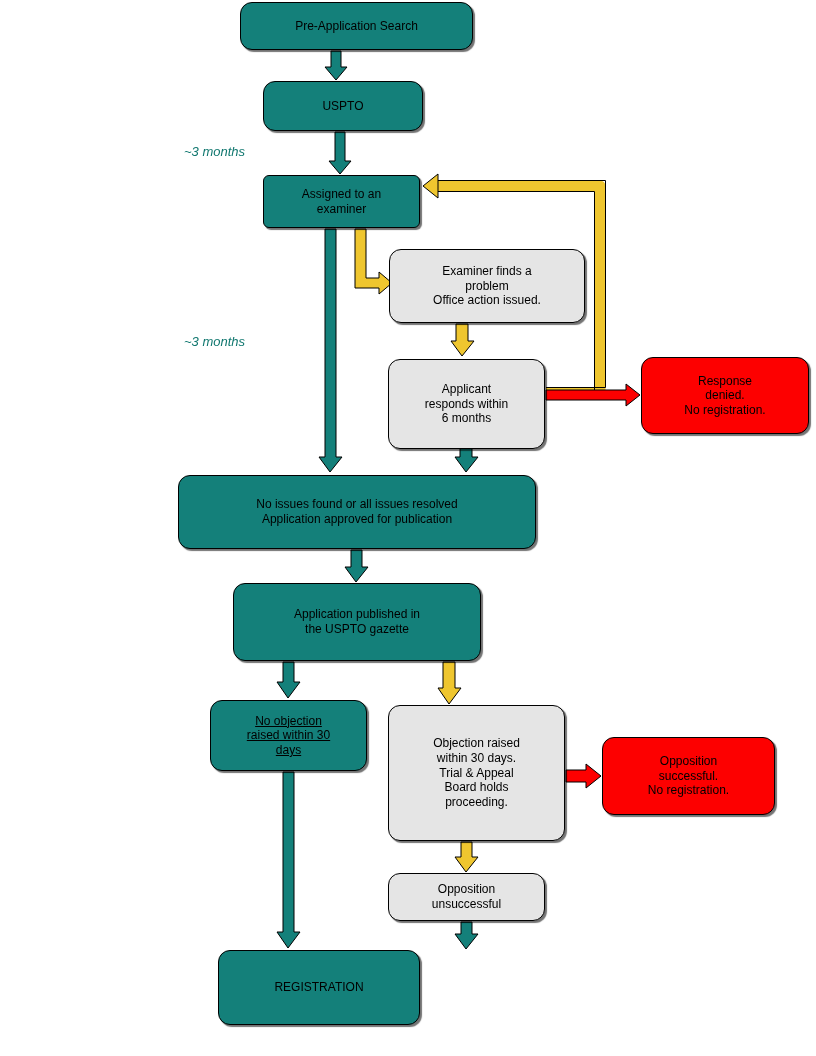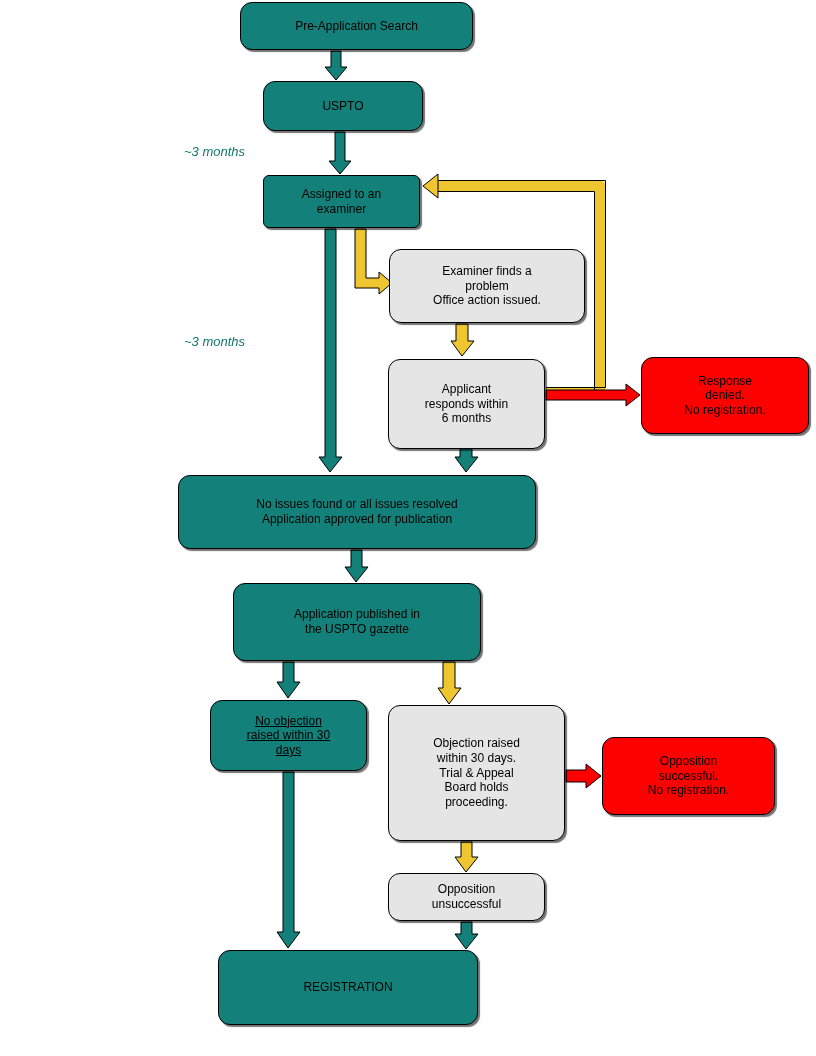--- a/index.html
+++ b/index.html
@@ -164,18 +164,18 @@
 Board holds
 proceeding.</div>
 
   <div class="node red" style="left:602px; top:737px; width:173px; height:78px;">Opposition
 successful.
 No registration.</div>
 
   <div class="node yellow" style="left:388px; top:873px; width:157px; height:48px;">Opposition
 unsuccessful</div>
 
-  <div class="node teal" style="left:218px; top:950px; width:260px; height:75px;text-align:right;">REGISTRATION</div>
+  <div class="node teal" style="left:218px; top:950px; width:202px; height:75px;text-align:right;">REGISTRATION</div>
 
   <div class="note" style="left:184px; top:144px;">~3 months</div>
   <div class="note" style="left:184px; top:334px;">~3 months</div>
 
 </div>
 
 </body></html>

